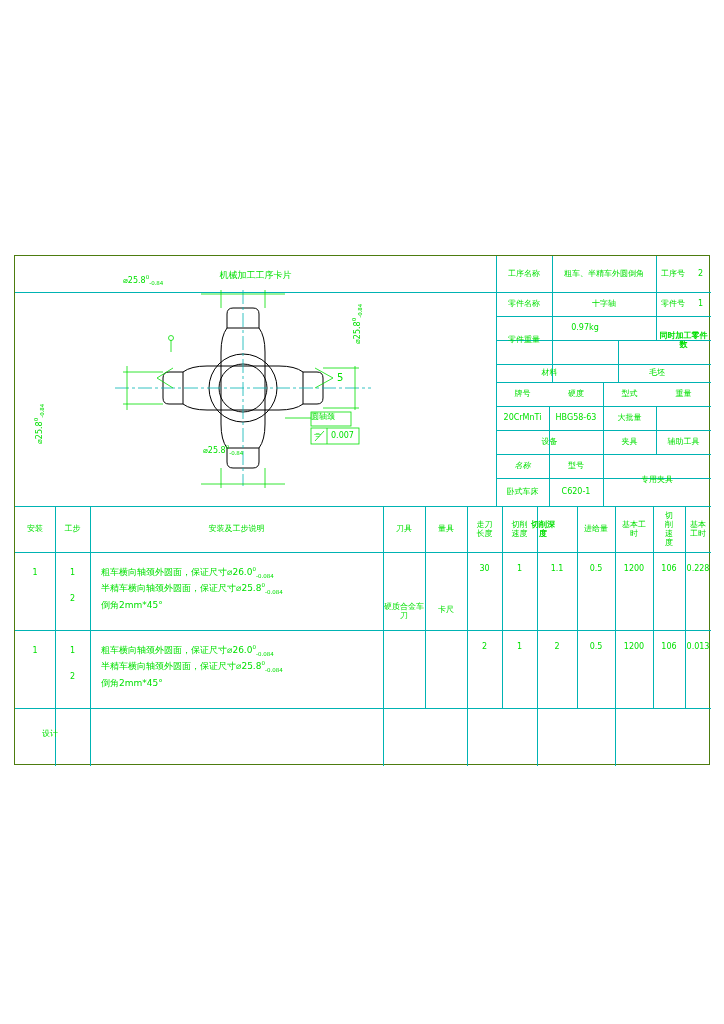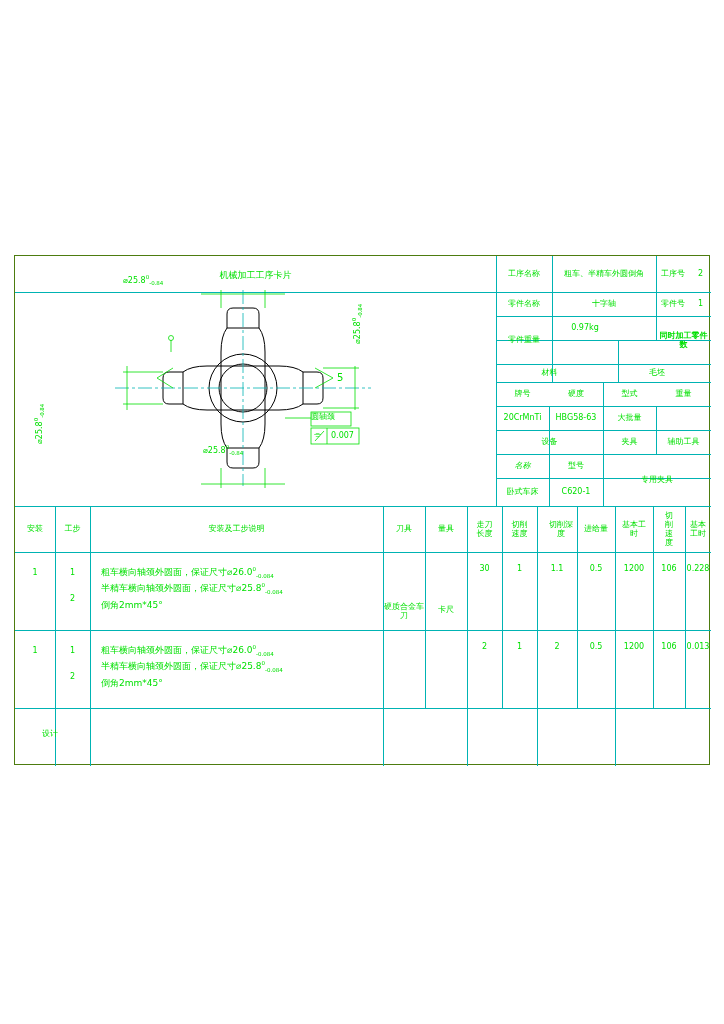--- a/index.html
+++ b/index.html
@@ -115,21 +115,21 @@
   <div class="cell" style="left:481px;top:222px;width:53px;height:28px;">卧式车床</div>
   <div class="cell" style="left:534px;top:222px;width:54px;height:28px;">C620-1</div>
 
   <div class="cell" style="left:0;top:250px;width:40px;height:46px;">安装</div>
   <div class="cell" style="left:40px;top:250px;width:35px;height:46px;">工步</div>
   <div class="cell" style="left:75px;top:250px;width:293px;height:46px;">安装及工步说明</div>
   <div class="cell" style="left:368px;top:250px;width:42px;height:46px;">刀具</div>
   <div class="cell" style="left:410px;top:250px;width:42px;height:46px;">量具</div>
   <div class="cell" style="left:452px;top:250px;width:35px;height:46px;padding:16px 6px;">走刀长度</div>
   <div class="cell" style="left:487px;top:250px;width:35px;height:46px;padding:0 6px;">切削速度</div>
-  <div class="cell" style="left:526px;top:250px;width:40px;height:46px;padding:1px 6px;">切削深度</div>
+  <div class="cell" style="left:508px;top:250px;width:40px;height:46px;padding:1px 6px;font-weight:bold;">切削深度</div>
   <div class="cell" style="left:562px;top:250px;width:38px;height:46px;padding:0 4px;">进给量</div>
   <div class="cell" style="left:600px;top:250px;width:38px;height:46px;padding:0 6px;">基本工时</div>
   <div class="cell" style="left:638px;top:250px;width:32px;height:46px;padding:0 12px;">切削速度</div>
   <div class="cell" style="left:670px;top:250px;width:26px;height:46px;padding:0 3px;">基本工时</div>
 
   <div class="cell" style="left:0;top:310px;width:40px;height:14px;">1</div>
   <div class="cell" style="left:40px;top:310px;width:35px;height:14px;">1</div>
   <div class="cell" style="left:40px;top:336px;width:35px;height:14px;">2</div>
 
   <div class="cell cellL" style="left:80px;top:310px;width:285px;height:14px;font-size:9px;">

